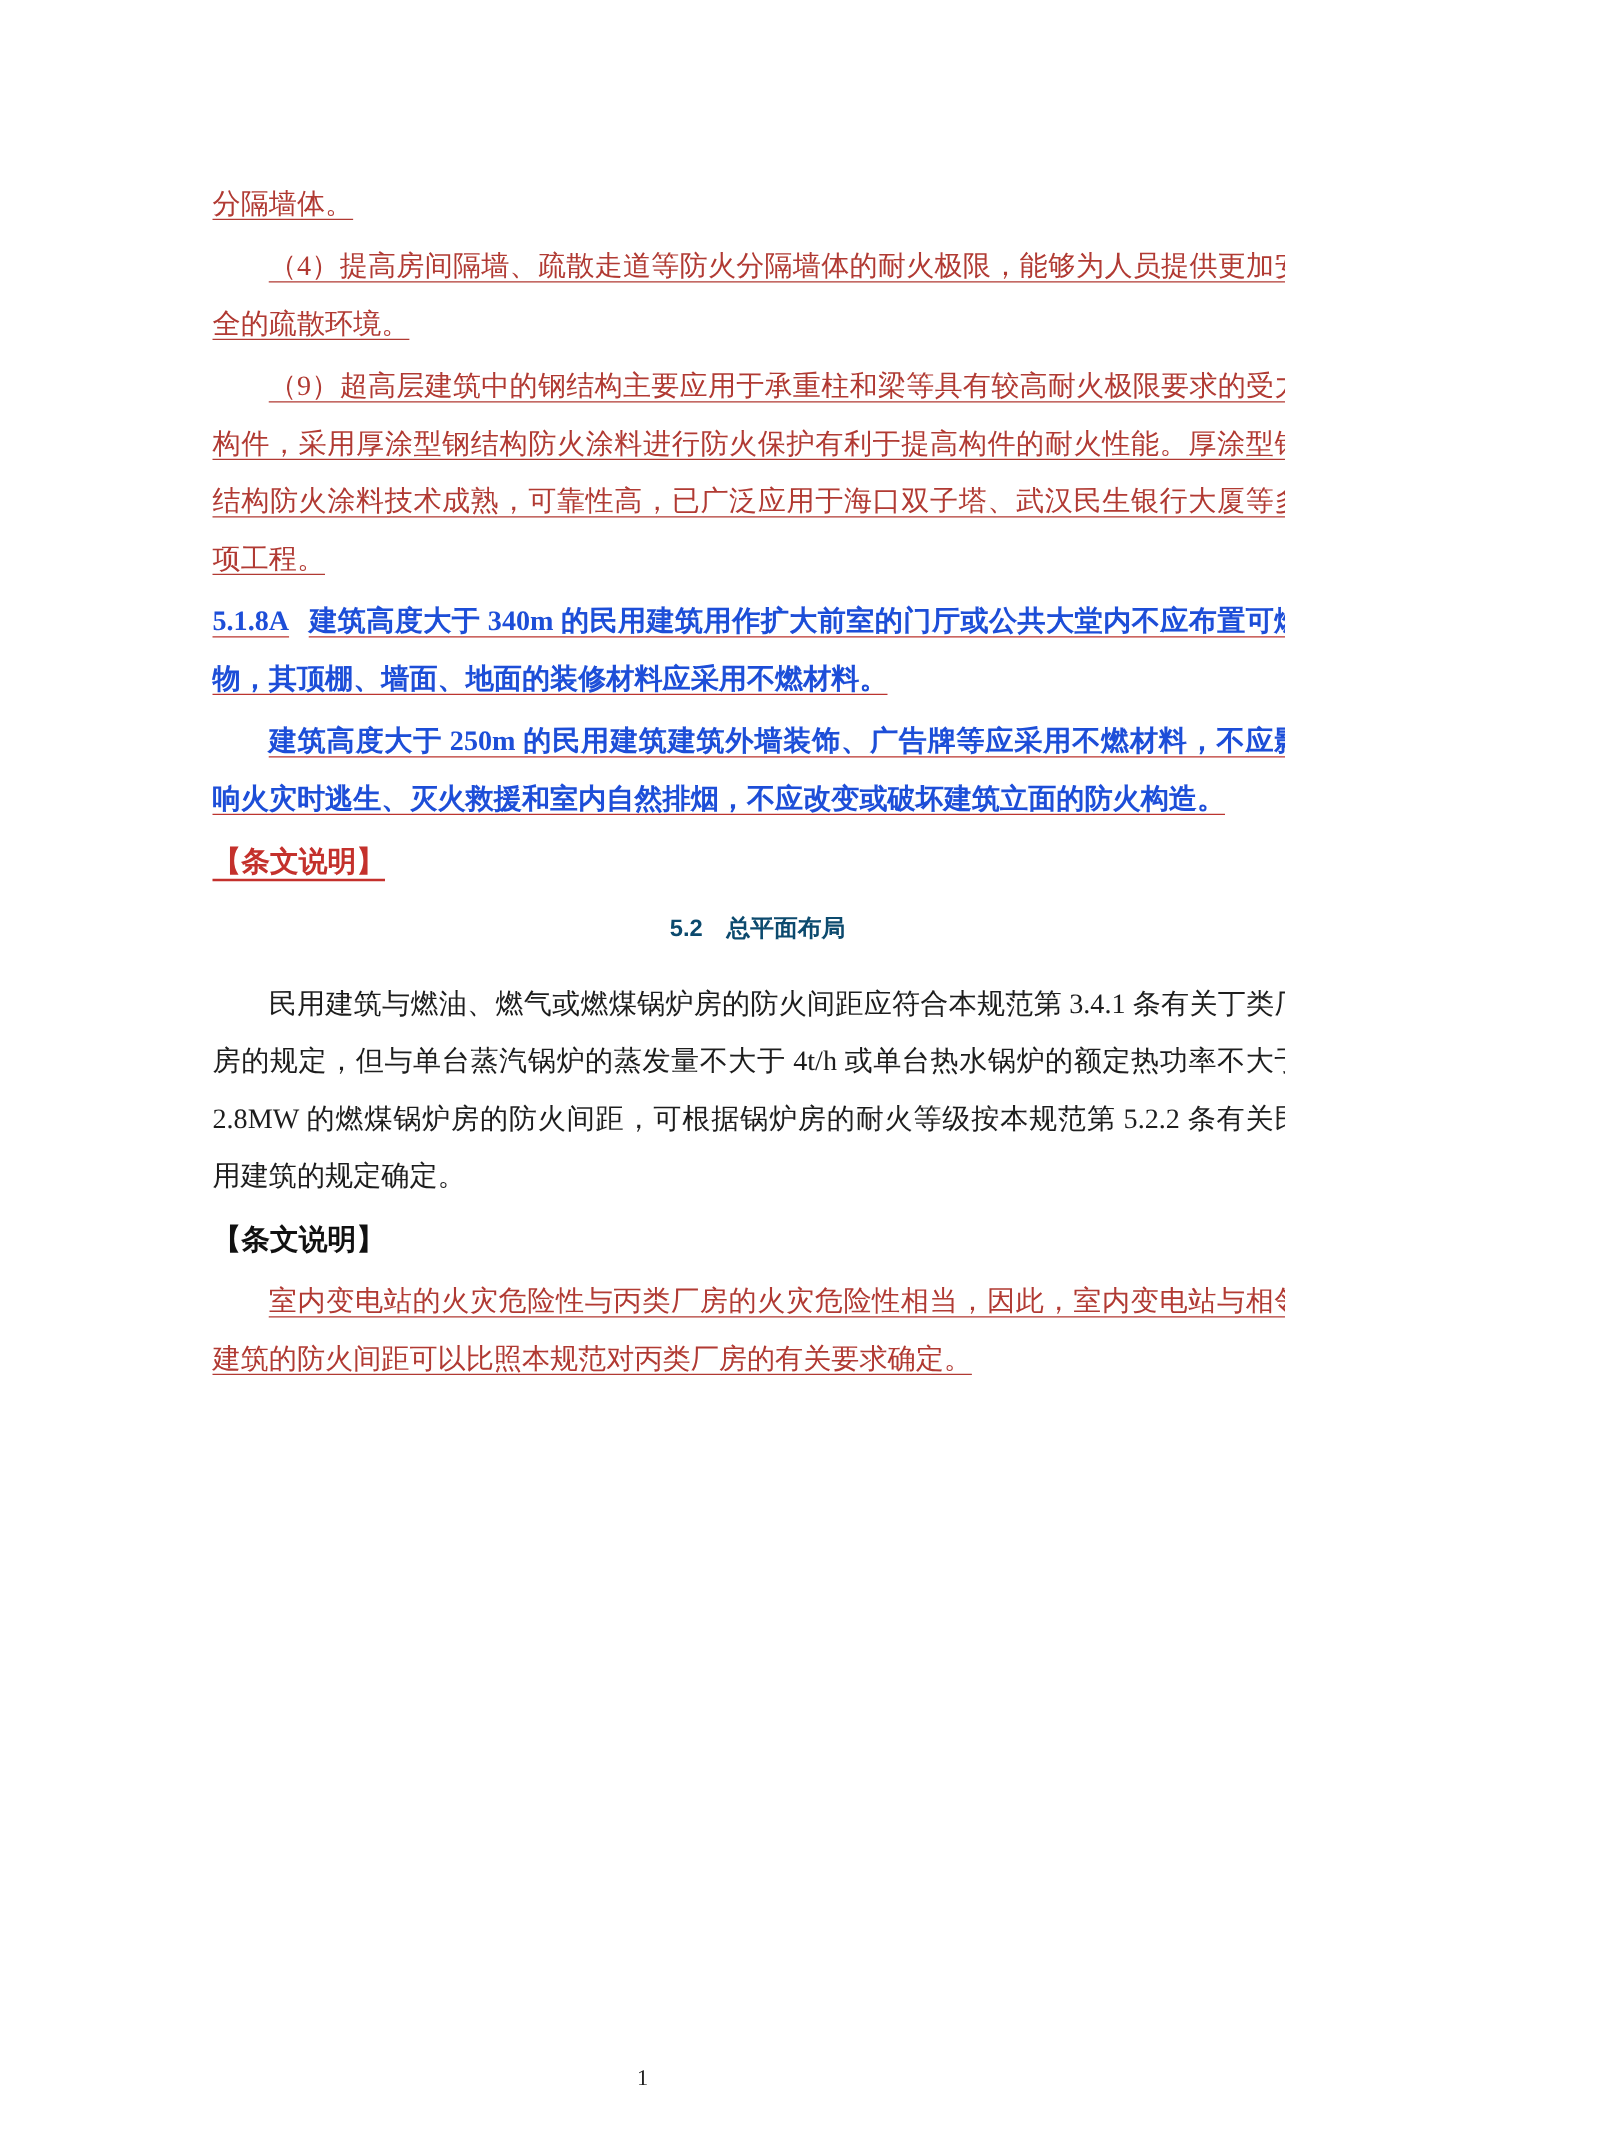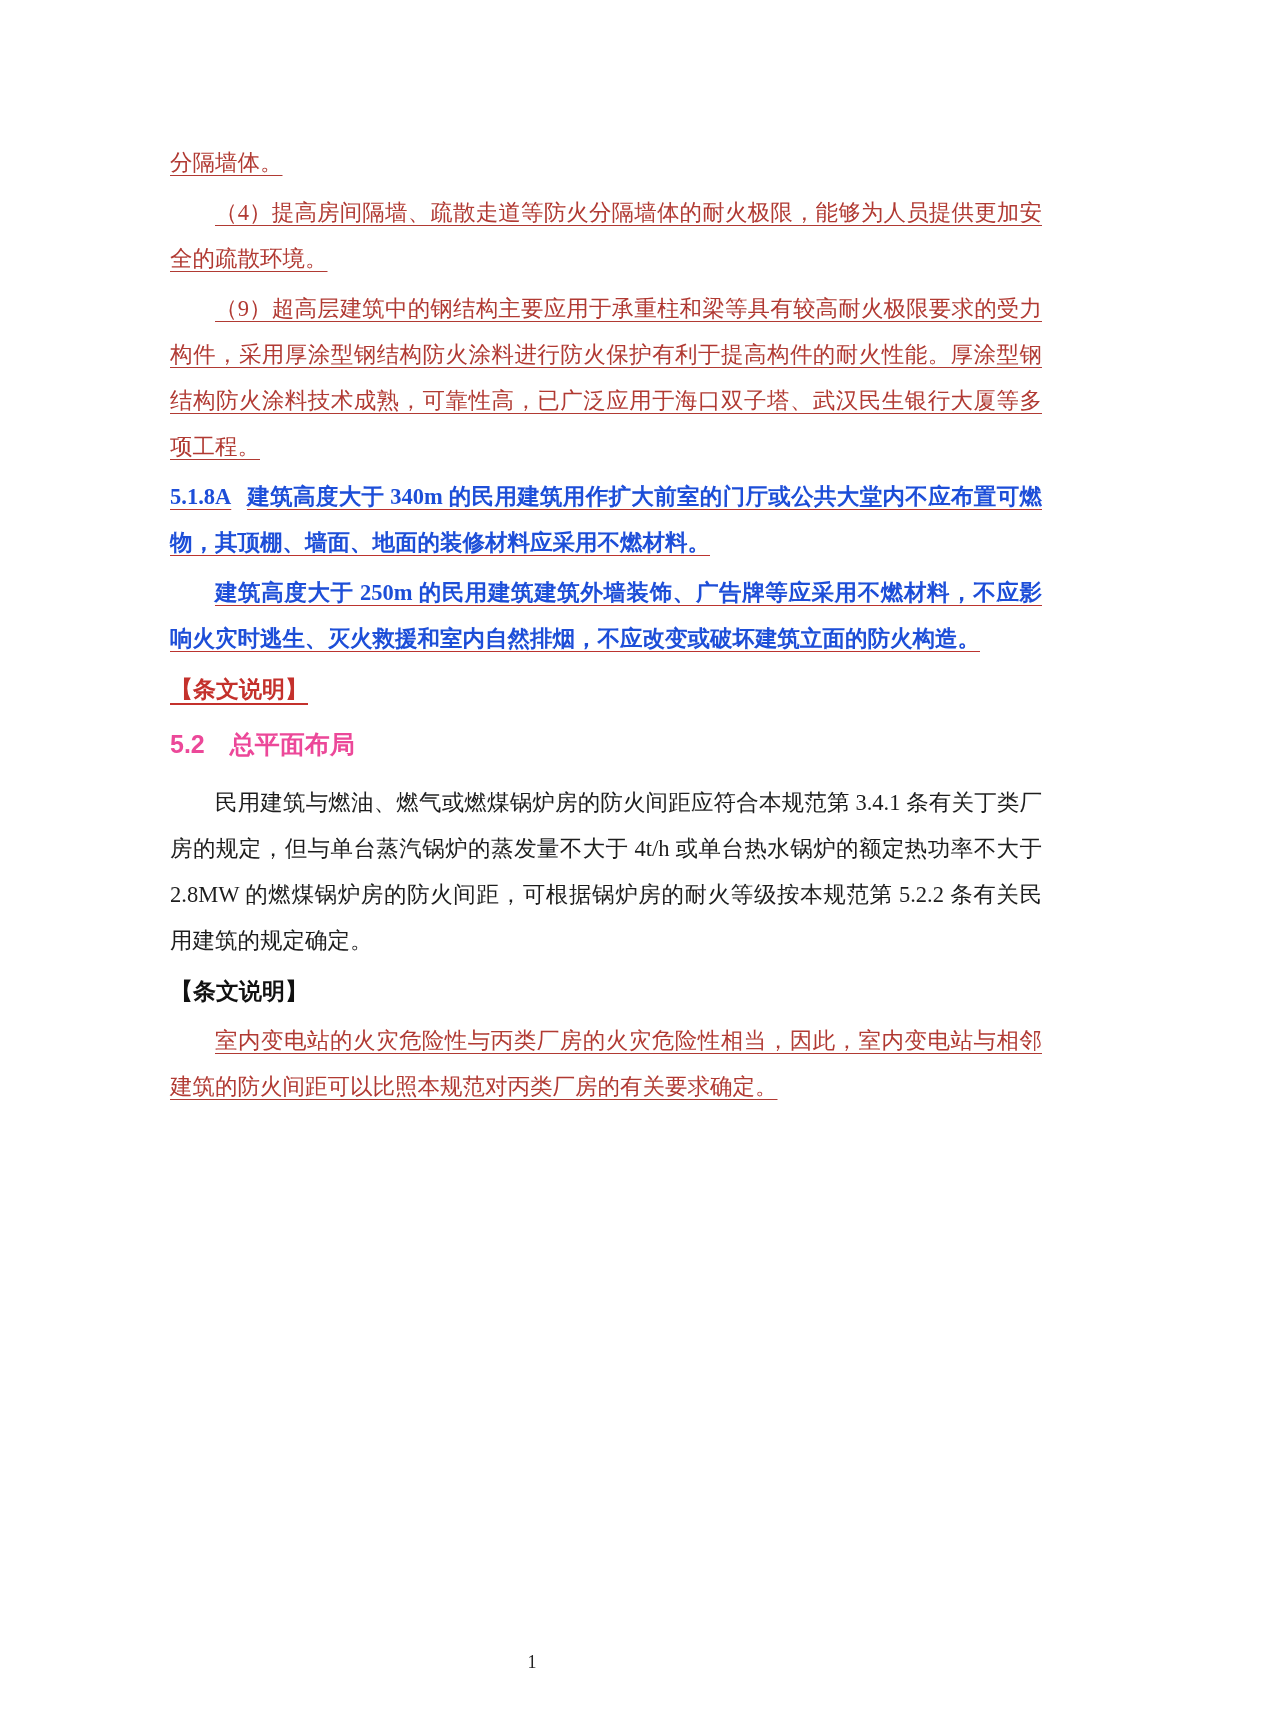--- a/index.html
+++ b/index.html
@@ -6,21 +6,20 @@
     margin: 0;
     padding: 0;
     background: #ffffff;
   }
   .page {
     position: relative;
     width: 1028px;
     height: 1721px;
     background: #ffffff;
     overflow: hidden;
-    padding-left: 36px;
   }
   .content {
     position: absolute;
     left: 170px;
     top: 140px;
     width: 872px;
     font-family: "Liberation Serif", "DejaVu Serif", serif;
     font-size: 22.5px;
     line-height: 46px;
     color: #1d1d1d;
@@ -59,27 +58,27 @@
   }
   .label-black {
     font-family: "Liberation Sans", "DejaVu Sans", sans-serif;
     font-size: 23px;
     font-weight: bold;
     color: #111111;
   }
   h2.heading {
     margin: 12px 0 16px 0;
     padding: 0;
-    text-align: left;
+    text-align: center;
     text-indent: 0;
     font-family: "Liberation Sans", "DejaVu Sans", sans-serif;
-    font-size: 25px;
+    font-size: 19px;
     line-height: 40px;
     font-weight: bold;
-    color: #ec4899;
+    color: #0c4a6e;
   }
   .page-number {
     position: absolute;
     left: 0;
     right: 0;
     top: 1652px;
     text-align: center;
     font-family: "Liberation Serif", "DejaVu Serif", serif;
     font-size: 18px;
     color: #222222;

